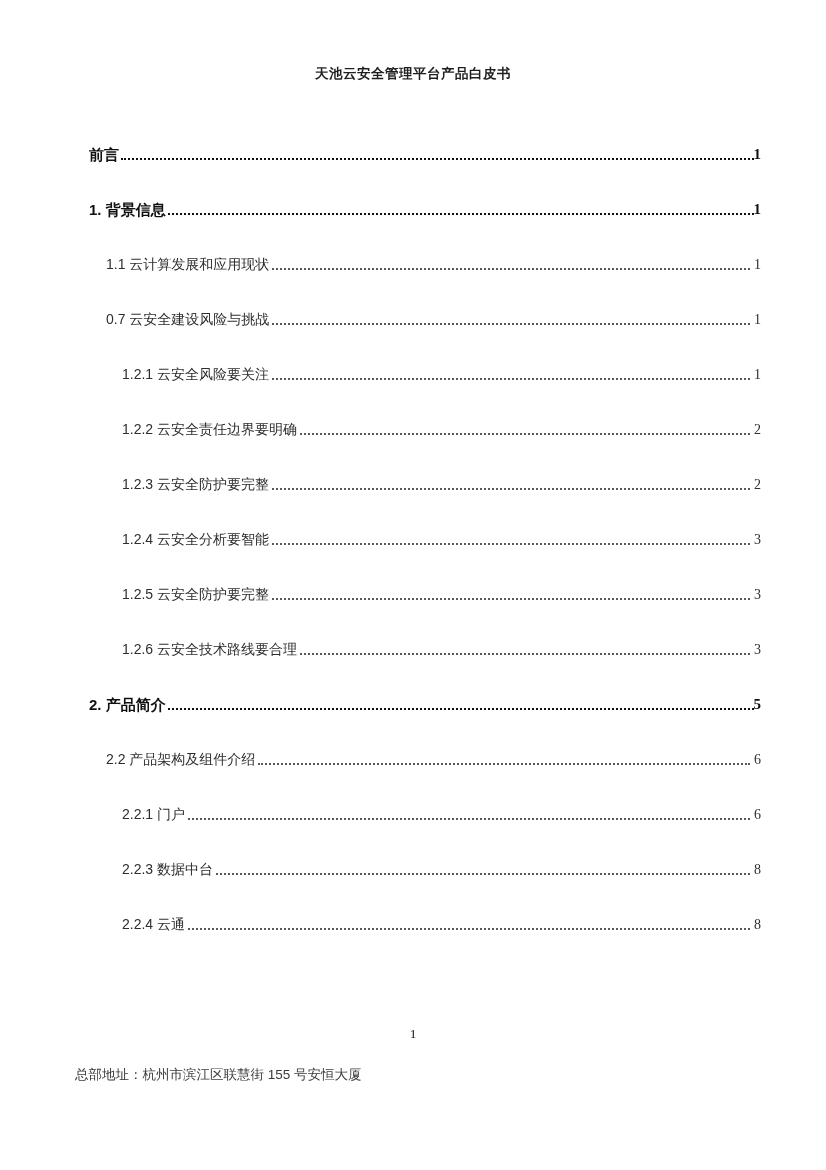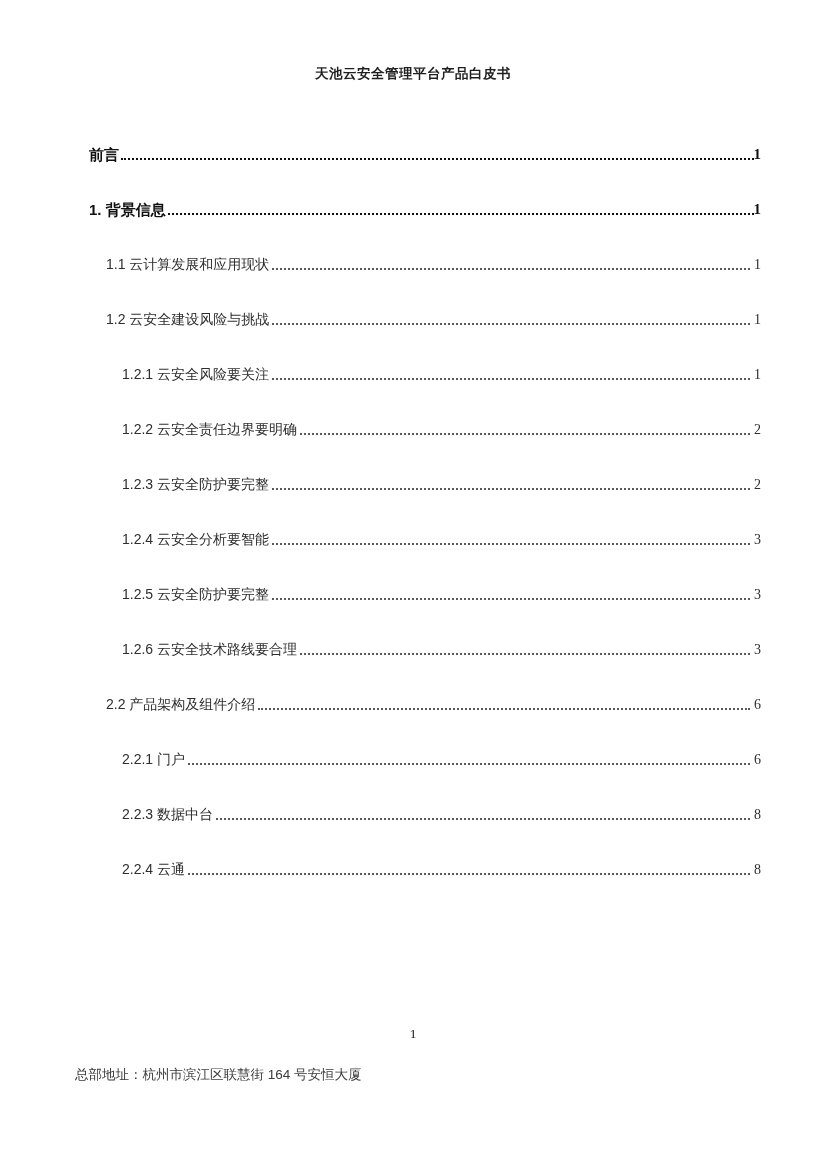--- a/index.html
+++ b/index.html
@@ -126,21 +126,21 @@
       <span class="toc-page">1</span>
     </div>
 
     <div class="toc-row lvl2">
       <span class="toc-label">1.1 云计算发展和应用现状</span>
       <span class="toc-leader"></span>
       <span class="toc-page">1</span>
     </div>
 
     <div class="toc-row lvl2">
-      <span class="toc-label">1.2 云安全建设风险与挑战</span>
+      <span class="toc-label">0.7 云安全建设风险与挑战</span>
       <span class="toc-leader"></span>
       <span class="toc-page">1</span>
     </div>
 
     <div class="toc-row lvl3">
       <span class="toc-label">1.2.1 云安全风险要关注</span>
       <span class="toc-leader"></span>
       <span class="toc-page">1</span>
     </div>
 
@@ -167,20 +167,25 @@
       <span class="toc-leader"></span>
       <span class="toc-page">3</span>
     </div>
 
     <div class="toc-row lvl3">
       <span class="toc-label">1.2.6 云安全技术路线要合理</span>
       <span class="toc-leader"></span>
       <span class="toc-page">3</span>
     </div>
 
+    <div class="toc-row lvl1">
+      <span class="toc-label">2. 产品简介</span>
+      <span class="toc-leader"></span>
+      <span class="toc-page">5</span>
+    </div>
 
     <div class="toc-row lvl2">
       <span class="toc-label">2.2 产品架构及组件介绍</span>
       <span class="toc-leader"></span>
       <span class="toc-page">6</span>
     </div>
 
     <div class="toc-row lvl3">
       <span class="toc-label">2.2.1 门户</span>
       <span class="toc-leader"></span>
@@ -199,17 +204,17 @@
       <span class="toc-leader"></span>
       <span class="toc-page">8</span>
     </div>
 
   </div>
 
   <div class="page-number">1</div>
 
   <div class="page-footer">
     <div class="footer-line">
-      <span>总部地址：杭州市滨江区联慧街 164 号安恒大厦</span>
+      <span>总部地址：杭州市滨江区联慧街 155 号安恒大厦</span>
     </div>
   </div>
 
 </div>
 
 </body></html>

